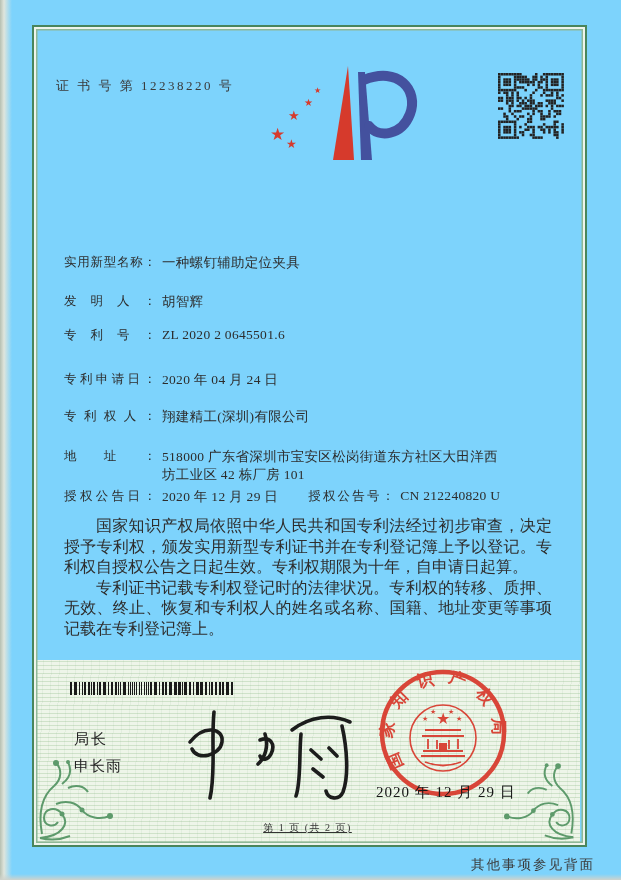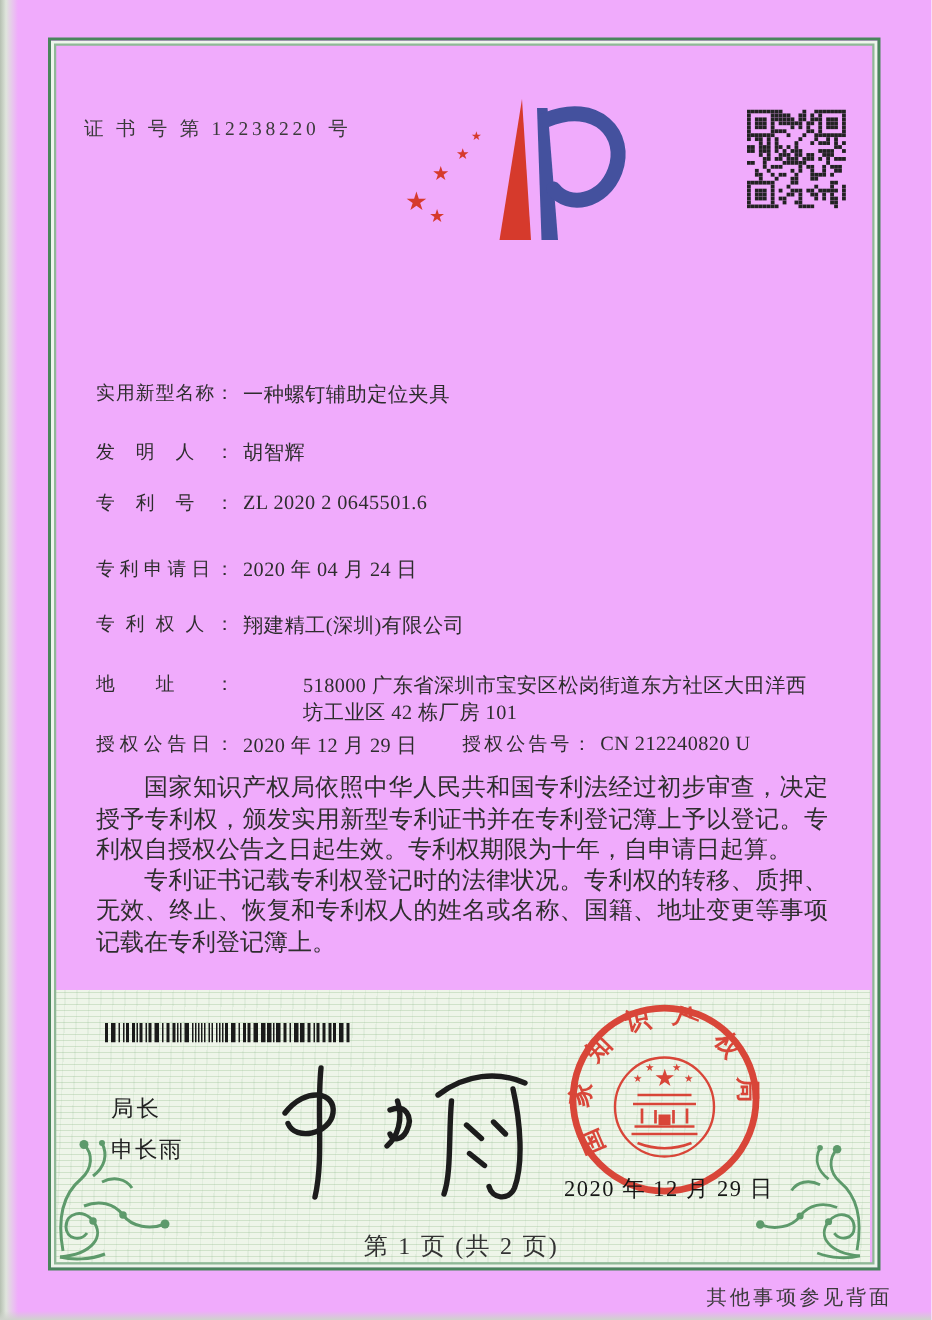--- a/index.html
+++ b/index.html
@@ -1,16 +1,16 @@
 <!DOCTYPE html>
 <html><head>
 <meta charset="utf-8">
 <style>
   html,body{margin:0;padding:0;background:#ffffff;}
-  .page{position:relative;width:621px;height:880px;background:#f0abfc;overflow:hidden;
+  .page{position:relative;width:621px;height:880px;background:#7dd3fc;overflow:hidden;
         font-family:"Liberation Serif","DejaVu Serif",serif;color:#2b2b2b;}
   .scan-edge{position:absolute;left:0;top:0;width:12px;height:100%;
      background:linear-gradient(90deg,#b6c0b2 0,#dfe5dc 4px,rgba(255,255,255,0) 12px);}
   .scan-edge-bottom{position:absolute;left:0;bottom:0;width:100%;height:6px;
      background:linear-gradient(0deg,#cfd3cc 0,rgba(255,255,255,0) 6px);}
   .frame{position:absolute;left:32px;top:25px;width:551px;height:818px;
      border:2px solid #49855c;
      box-shadow:inset 0 0 0 2px #eef4ec, inset 0 0 0 3.5px #8fb897;
      z-index:2;pointer-events:none;}
   .green-zone{position:absolute;left:35px;top:660px;width:545px;height:182px;z-index:1;
@@ -18,36 +18,36 @@
        repeating-linear-gradient(92deg, rgba(120,170,125,.10) 0 1px, rgba(0,0,0,0) 1px 8px),
        repeating-linear-gradient(0deg,#cfe2c9 0 1px,#eef5e9 1px 4px);}
   .cert-no{position:absolute;left:56px;top:77px;font-size:13px;letter-spacing:2.5px;color:#3a3a3a;z-index:3;}
   .logo{position:absolute;left:262px;top:62px;width:160px;height:103px;z-index:3;}
   .qr{position:absolute;left:498px;top:73px;width:66px;height:66px;z-index:3;}
   .title{position:absolute;left:32px;top:174px;width:551px;text-align:center;
      font-size:31px;font-weight:bold;letter-spacing:8px;color:#1f1f1f;z-index:3;}
   .row{position:absolute;left:64px;width:500px;font-size:13.5px;z-index:3;color:#2d2d2d;}
   .lbl{display:inline-block;width:92px;font-size:12.5px;text-align:justify;text-align-last:justify;vertical-align:top;}
   .val{display:inline-block;margin-left:6px;vertical-align:top;letter-spacing:.3px;}
-  .vline{display:block;line-height:18px;margin-left:40px;}
+  .vline{display:block;line-height:18px;}
   .lbl2{width:86px;margin-left:30px;}
   .paras{position:absolute;left:64px;top:516px;width:488px;z-index:3;
      font-size:16px;line-height:20.5px;text-align:justify;color:#2e2e2e;}
   .paras p{margin:0;text-indent:2em;}
   .barcode{position:absolute;left:70px;top:682px;width:166px;height:13px;z-index:3;}
   .sig-title{position:absolute;left:74px;top:730px;font-family:"Liberation Sans",sans-serif;
      font-size:15px;color:#222;z-index:3;letter-spacing:2px;}
   .sig-name{position:absolute;left:74px;top:757px;font-family:"Liberation Sans",sans-serif;
      font-size:15px;color:#222;z-index:3;letter-spacing:1px;}
   .signature{position:absolute;left:170px;top:698px;width:190px;height:104px;z-index:3;}
   .seal{position:absolute;left:376px;top:666px;width:134px;height:134px;z-index:3;opacity:.92;}
   .seal-date{position:absolute;left:376px;top:783px;width:160px;font-size:15px;color:#161616;
      letter-spacing:1px;z-index:4;}
   .page-info{position:absolute;left:32px;top:821px;width:551px;text-align:center;
-     font-size:16px;letter-spacing:1.5px;color:#333;z-index:3;}
+     font-size:10px;letter-spacing:1.5px;color:#333;z-index:3;text-decoration:underline;}
   .ornament{position:absolute;z-index:2;}
   .orn-left{left:34px;top:746px;width:80px;height:97px;}
   .orn-right{left:500px;top:750px;width:82px;height:92px;transform:scaleX(-1);}
   .back-note{position:absolute;left:44px;top:856px;width:551px;text-align:right;
      font-size:13.5px;letter-spacing:2px;color:#3a3a3a;z-index:3;}
 </style>
 </head>
 <body>
 
 <div class="page">

